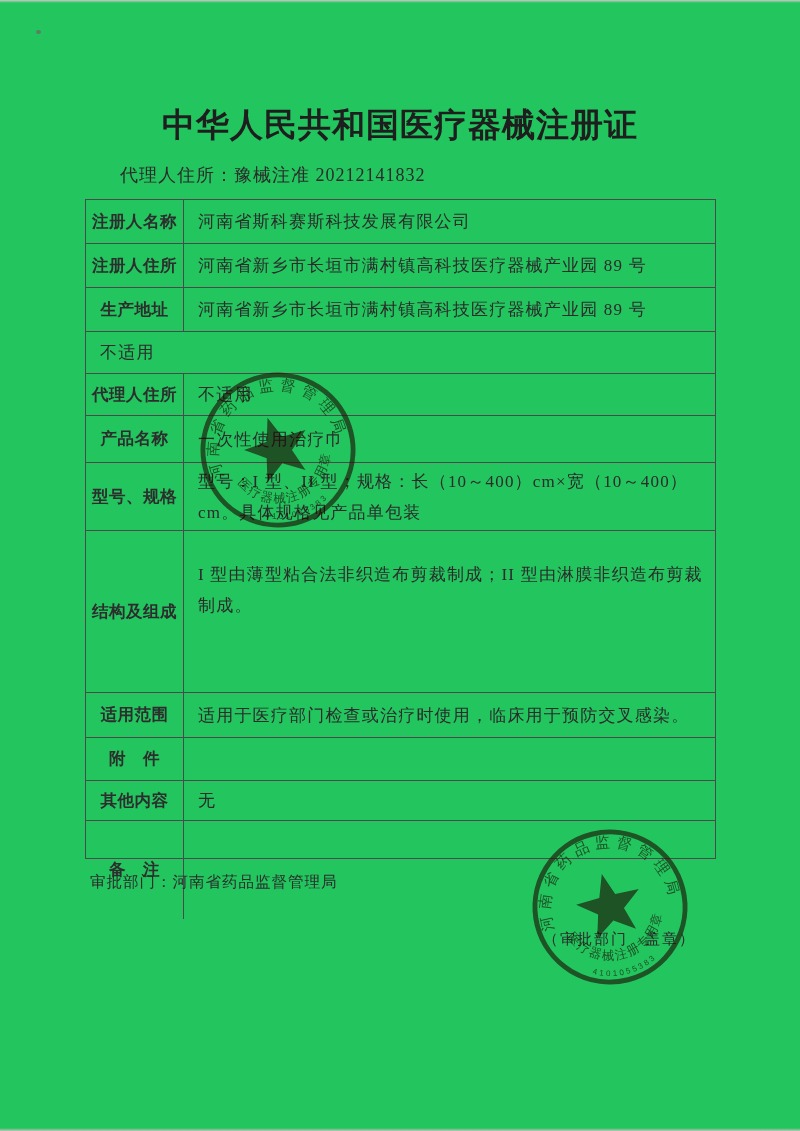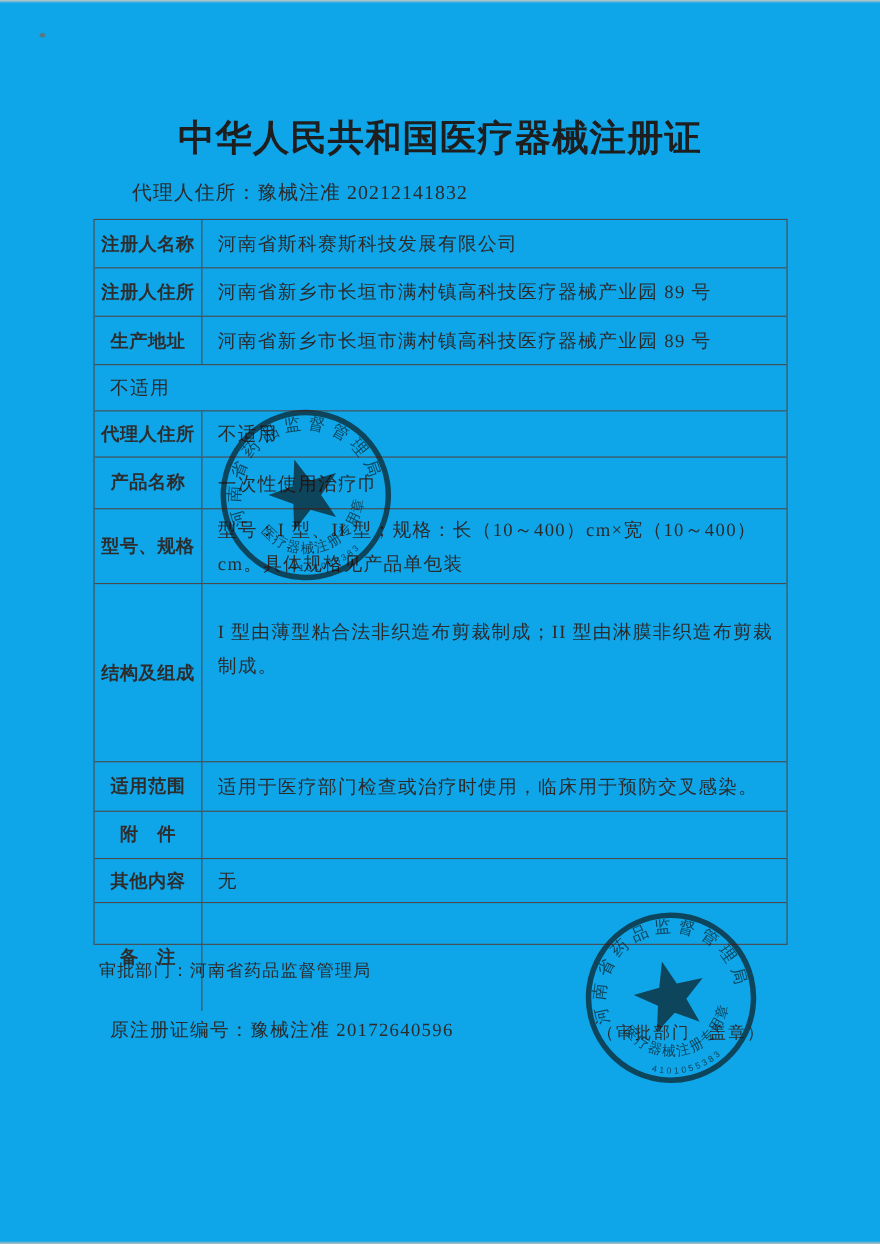--- a/index.html
+++ b/index.html
@@ -1,18 +1,18 @@
 <!DOCTYPE html>
 <html><head>
 <meta charset="utf-8">
 <style>
   html,body{margin:0;padding:0;background:#e9e9e6;}
   .page{
     position:relative;width:800px;height:1131px;margin:0 auto;
-    background:#0ea5e9;overflow:hidden;
+    background:#22c55e;overflow:hidden;
     font-family:"Liberation Serif",serif;color:#2b2b2b;
   }
   .edge-top{position:absolute;top:0;left:0;right:0;height:3px;
     background:linear-gradient(#c9c9c4,rgba(255,255,255,0));}
   .edge-bottom{position:absolute;bottom:0;left:0;right:0;height:3px;
     background:linear-gradient(rgba(255,255,255,0),#c2c2bd);}
   .speck{position:absolute;left:36px;top:30px;width:5px;height:4px;
     background:#6b6b66;border-radius:50%;opacity:.8;}
   .title{
     position:absolute;top:103px;left:0;width:100%;margin:0;
@@ -99,21 +99,20 @@
     </div>
     <div class="row" style="height:43px">
       <div class="lbl">附　件</div>
     </div>
     <div class="row" style="height:40px">
       <div class="lbl">其他内容</div>
       <div class="val">无</div>
     </div>
     <div class="row" style="height:37px">
       <div class="lbl">备　注</div>
-      <div class="val">原注册证编号：豫械注准 20172640596</div>
     </div>
   </div>
 
   <div class="dept"><span>审批部门：</span><span>河南省药品监督管理局</span></div>
 
 
   <div class="sealnote">（审批部门　盖章）</div>
 
   <svg class="stamp stamp-mid" viewBox="0 0 170 170">
     <defs>

